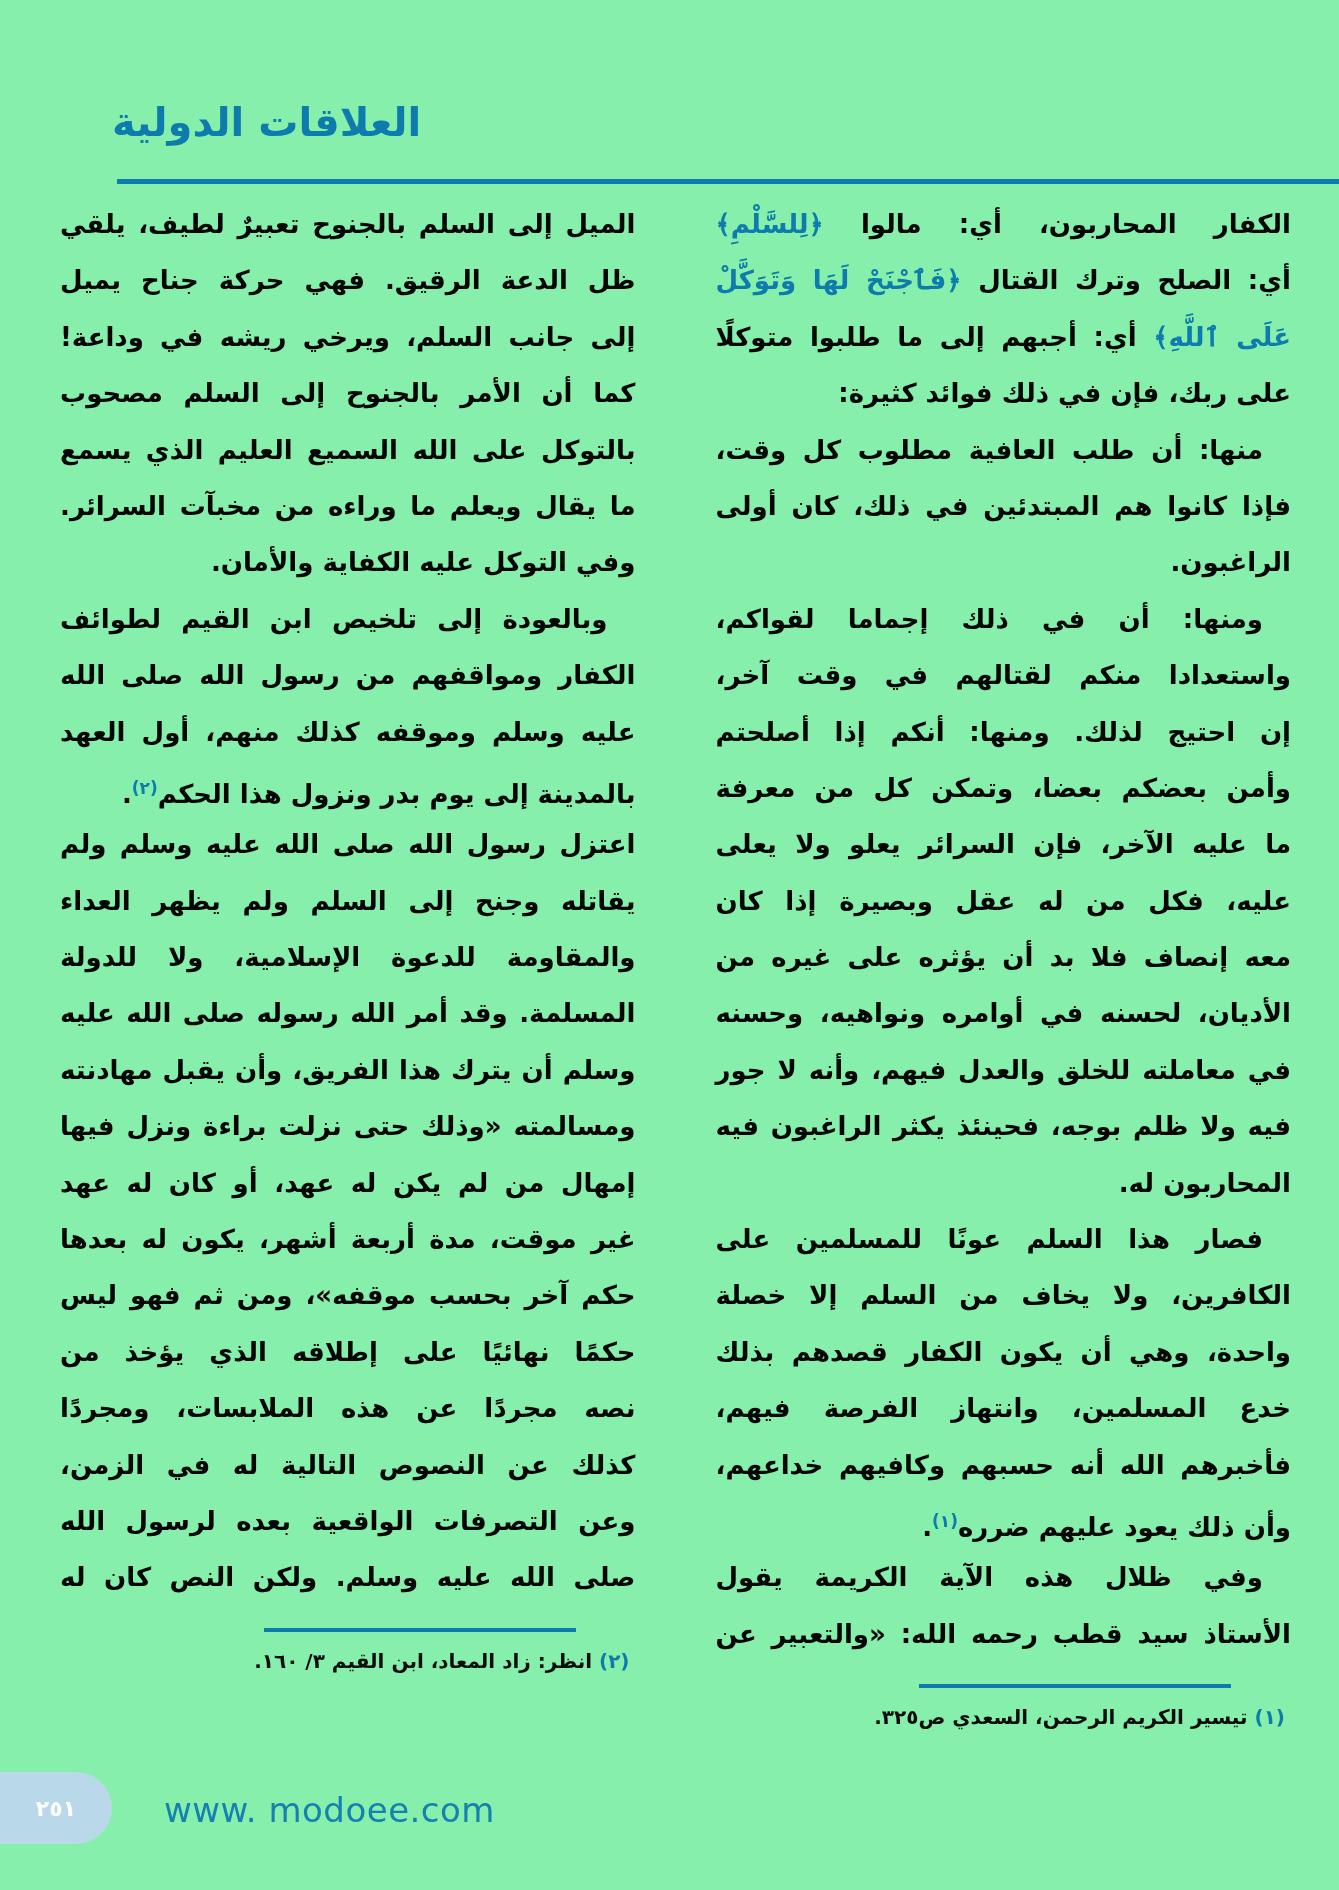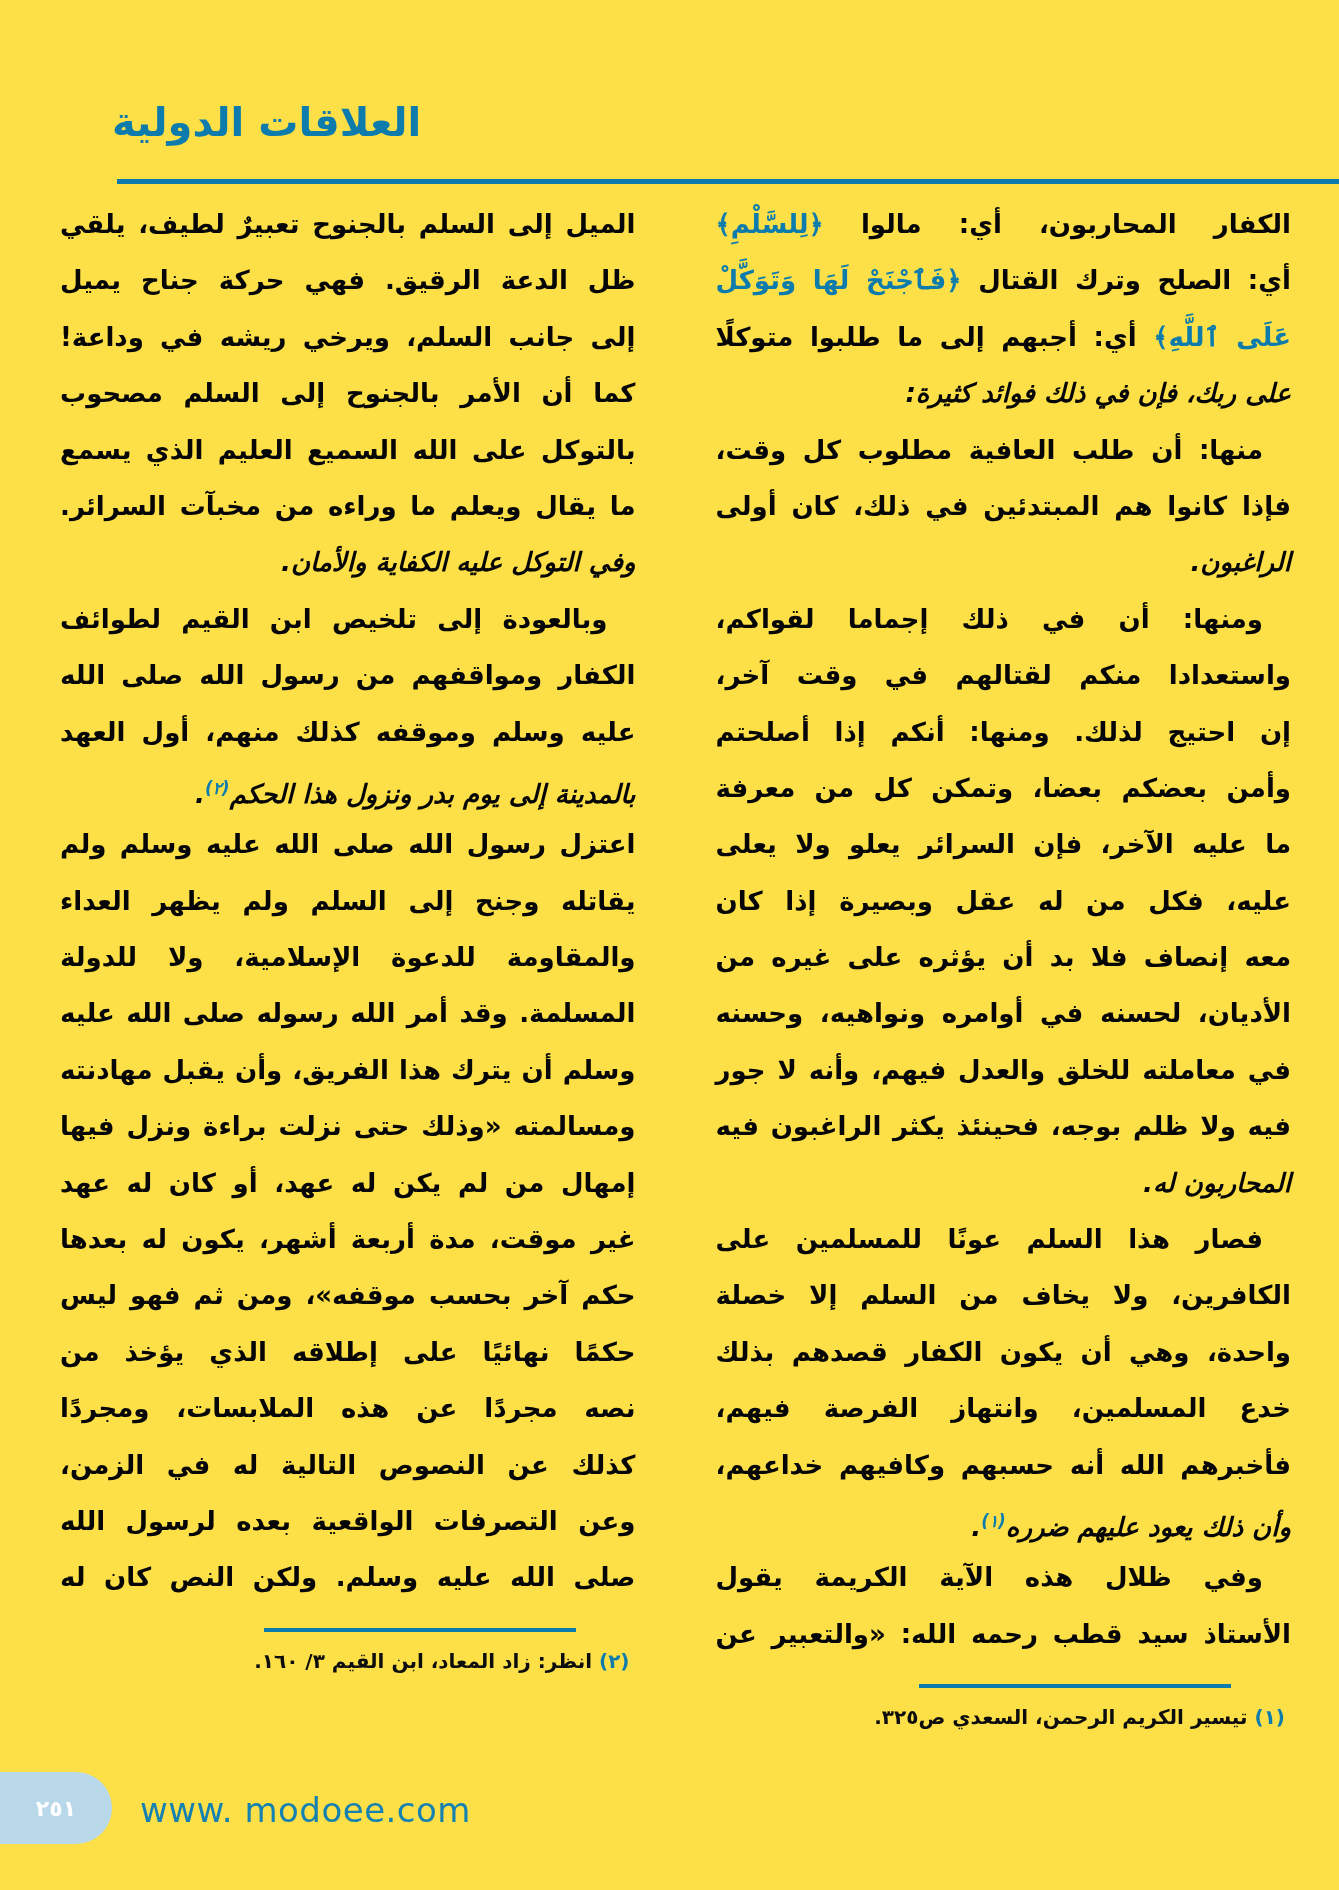--- a/index.html
+++ b/index.html
@@ -1,58 +1,58 @@
 <!DOCTYPE html>
 <html lang="ar"><head>
 <meta charset="utf-8">
 <style>
   :root{ --accent:#0d7cad; }
   html,body{margin:0;padding:0;background:#e8e8e8;}
   .page{
-    position:relative;width:1339px;height:1890px;background:#fde047;
+    position:relative;width:1339px;height:1890px;background:#86efac;
     font-family:"DejaVu Sans",sans-serif;overflow:hidden;margin:0 auto;
   }
   
   .callig{
     position:absolute;top:102px;left:112px;
     color:var(--accent);font-size:40px;font-weight:700;line-height:1;
     direction:rtl;white-space:nowrap;
   }
   .header-rule{position:absolute;top:179px;left:117px;right:0;height:5px;background:var(--accent);}
   
   .columns{
     position:absolute;top:196px;left:0;right:0;
     display:flex;direction:rtl;padding:0 48px 0 60px;gap:80px;
   }
   .col{flex:1;min-width:0;direction:rtl;}
   .tline{
     height:56.4px;line-height:56.4px;font-size:26px;font-weight:700;color:#060606;
     text-align:justify;text-align-last:justify;white-space:nowrap;
   }
-  .tline.end{text-align-last:right;white-space:normal;font-style:italic;}
+  .tline.end{text-align-last:right;white-space:normal;}
   .tline.ind{padding-right:28px;}
   .quran{color:var(--accent);}
   .fnmark{color:var(--accent);font-size:17px;vertical-align:9px;font-weight:700;}
   
   .footnote{margin-top:22px;}
   .fn-rule{width:312px;height:4px;background:var(--accent);margin-right:60px;}
   .fn-line{
     margin-top:14px;direction:rtl;text-align:right;font-size:20px;font-weight:600;
     color:#0d0d0d;padding-right:6px;line-height:1.5;
   }
   .fn-marker{color:var(--accent);font-weight:700;}
   
   .page-badge{
     position:absolute;top:1772px;left:0;width:112px;height:72px;
     background:#b9d8e9;border-radius:0 40px 40px 0;
     color:#ffffff;font-size:22px;font-weight:700;
     display:flex;align-items:center;justify-content:center;direction:rtl;
   }
   .website{
-    position:absolute;top:1790px;left:140px;color:#1581b0;font-size:34px;
+    position:absolute;top:1790px;left:164px;color:#1581b0;font-size:34px;
     direction:ltr;font-weight:500;letter-spacing:0.5px;
   }
 </style>
 </head>
 <body>
 
 <div class="page">
 
   <div class="callig">العلاقات الدولية</div>
 

